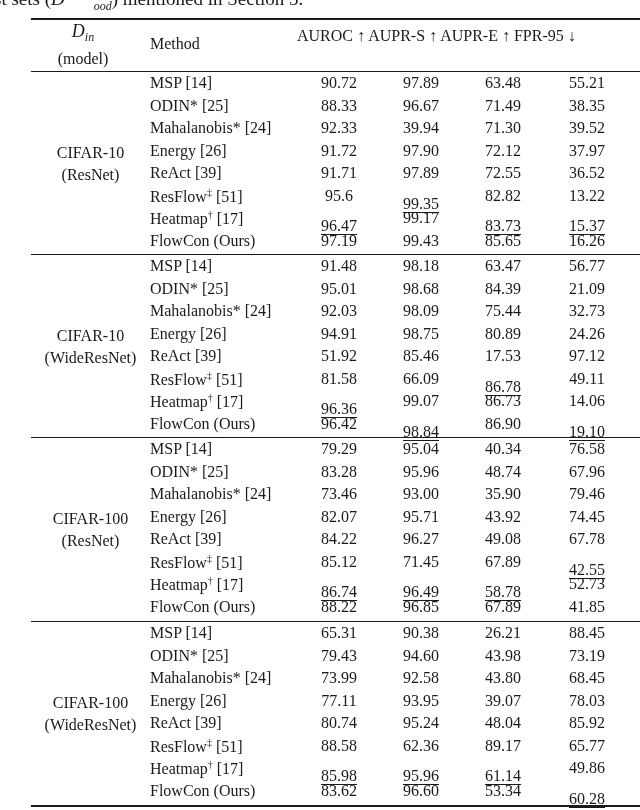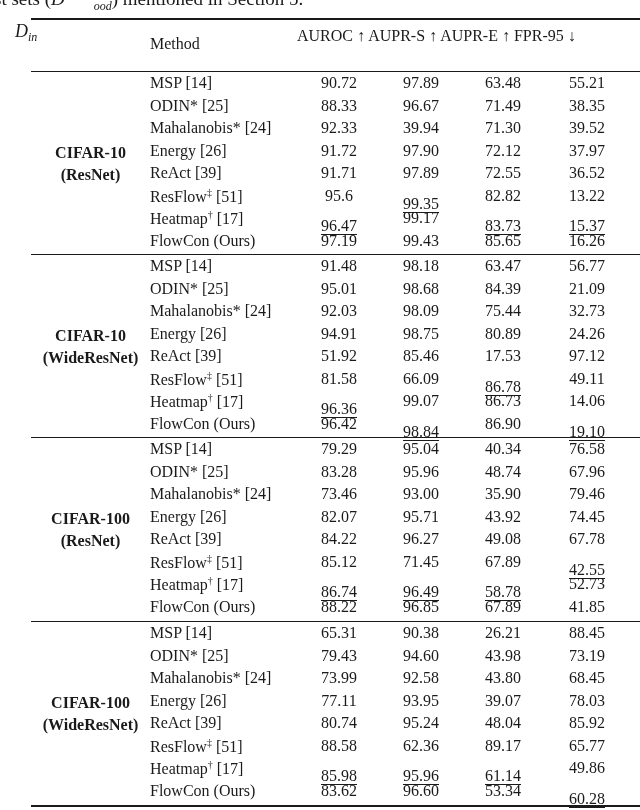--- a/index.html
+++ b/index.html
@@ -14,47 +14,48 @@
     }
     .caption i { font-style: italic; }
     .caption sub { font-size: 12px; font-style: italic; margin-left: 29px; }
     .rule { position: absolute; left: 31px; width: 609px; background: #1a1a1a; }
     .thick { height: 2px; }
     .thin { height: 1px; }
     .hdr {
       position: absolute; font-family: "Liberation Serif", serif; font-size: 16px;
       white-space: nowrap;
     }
-    .hdr-din { left: 15px; width: 114px; top: 20px; text-align: left; line-height: 22px; }
+    .hdr-din { left: 26px; width: 114px; top: 20px; text-align: center; line-height: 22px; }
     .hdr-din i { font-style: italic; font-size: 18px; }
     .hdr-din sub { font-style: italic; font-size: 12px; }
     .hdr-method { left: 150px; top: 35px; text-align: right; }
     .hdr-metrics { left: 297px; top: 27px; }
     .section { position: absolute; left: 31px; width: 609px; }
     .group-label {
       position: absolute; left: 0; width: 119px; text-align: center;
-      font-family: "Liberation Serif", serif; font-size: 16px; line-height: 22px; font-weight: bold;
+      font-family: "Liberation Serif", serif; font-size: 16px; line-height: 22px;
     }
     .row { position: absolute; left: 0; height: 22px; width: 609px; font-family: "Liberation Serif", serif; font-size: 16px; }
     .method { position: absolute; left: 119px; white-space: nowrap; }
     .method sup { font-size: 10px; }
     .val { position: absolute; width: 80px; text-align: center; }
     .c1 { left: 268px; } .c2 { left: 350px; } .c3 { left: 432px; } .c4 { left: 516px; }
     .b { font-weight: normal; }
     .u { text-decoration: underline; text-underline-offset: 3px; margin-top: 8px; }
   </style>
 </head>
 <body>
 
 <div class="caption"><span>st sets (</span><i>D</i><sub>ood</sub><span>) mentioned in Section 5.</span></div>
 
 <div class="rule thick" style="top:18px"></div>
 
 <div class="hdr hdr-din">
   <div><i>D</i><sub>in</sub></div>
+  <div>(model)</div>
 </div>
 <div class="hdr hdr-method">Method</div>
 <div class="hdr hdr-metrics">AUROC ↑ AUPR-S ↑ AUPR-E ↑ FPR-95 ↓</div>
 
 <div class="rule thin" style="top:71px"></div>
 
 <div id="sections">
     <div class="section" style="top: 74px;">
       <div class="group-label" style="top: 67.75px;">
         <div>CIFAR-10</div>

